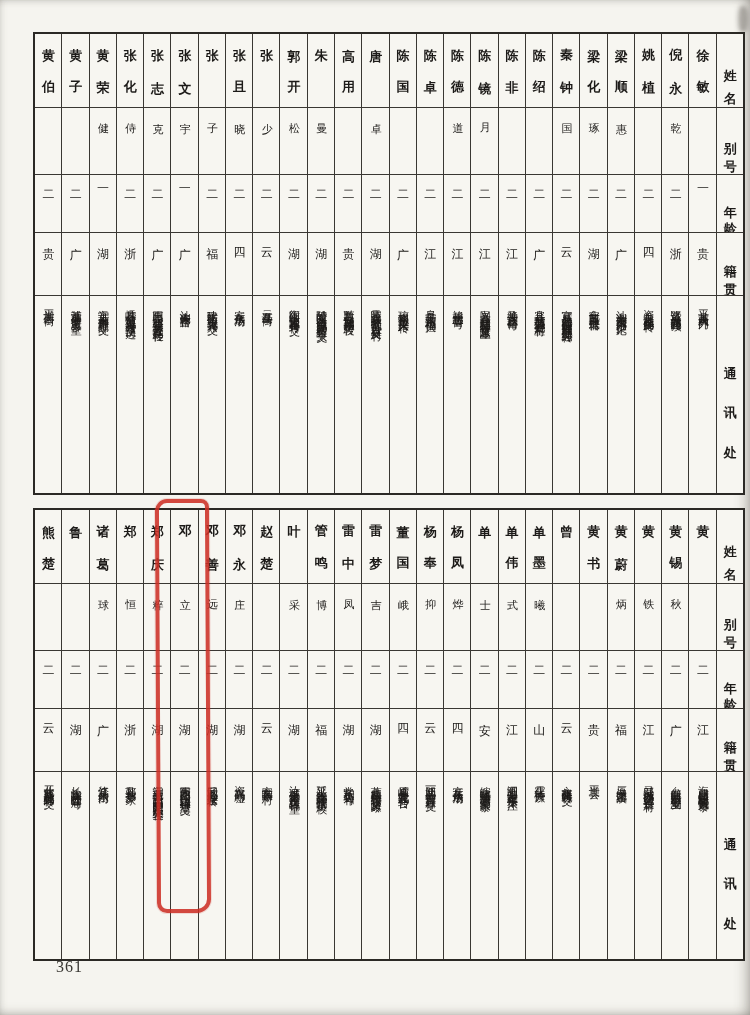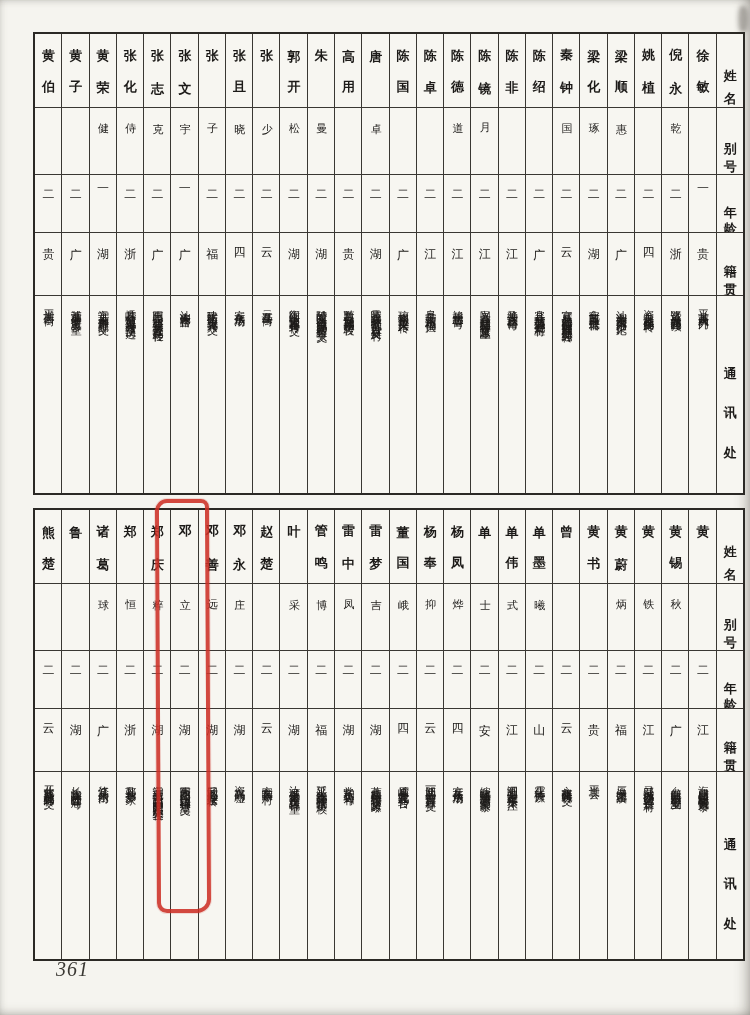--- a/index.html
+++ b/index.html
@@ -54,23 +54,22 @@
   .annotation-box{
     position:absolute;left:156px;top:499px;width:46px;height:406px;
     border:4px solid rgba(205,48,38,.88);
     border-radius:12px 8px 14px 10px;
     transform:rotate(-.3deg);
     pointer-events:none;
     box-shadow:0 0 0 1px rgba(205,48,38,.15);
   }
   .page-number{
     position:absolute;left:56px;top:958px;
-    font-size:20px;color:#3a3833;letter-spacing:1px;
+    font-size:16px;color:#3a3833;letter-spacing:1px;
     font-family:"Liberation Serif","DejaVu Serif",serif;
-    font-style:italic;
   }
   
   .smudge{position:absolute;right:2px;top:6px;width:10px;height:26px;
     background:rgba(60,55,50,.35);border-radius:40%/60%;filter:blur(2px);}
 </style>
 </head>
 <body>
 
 <div class="page">
   <div class="smudge"></div>

